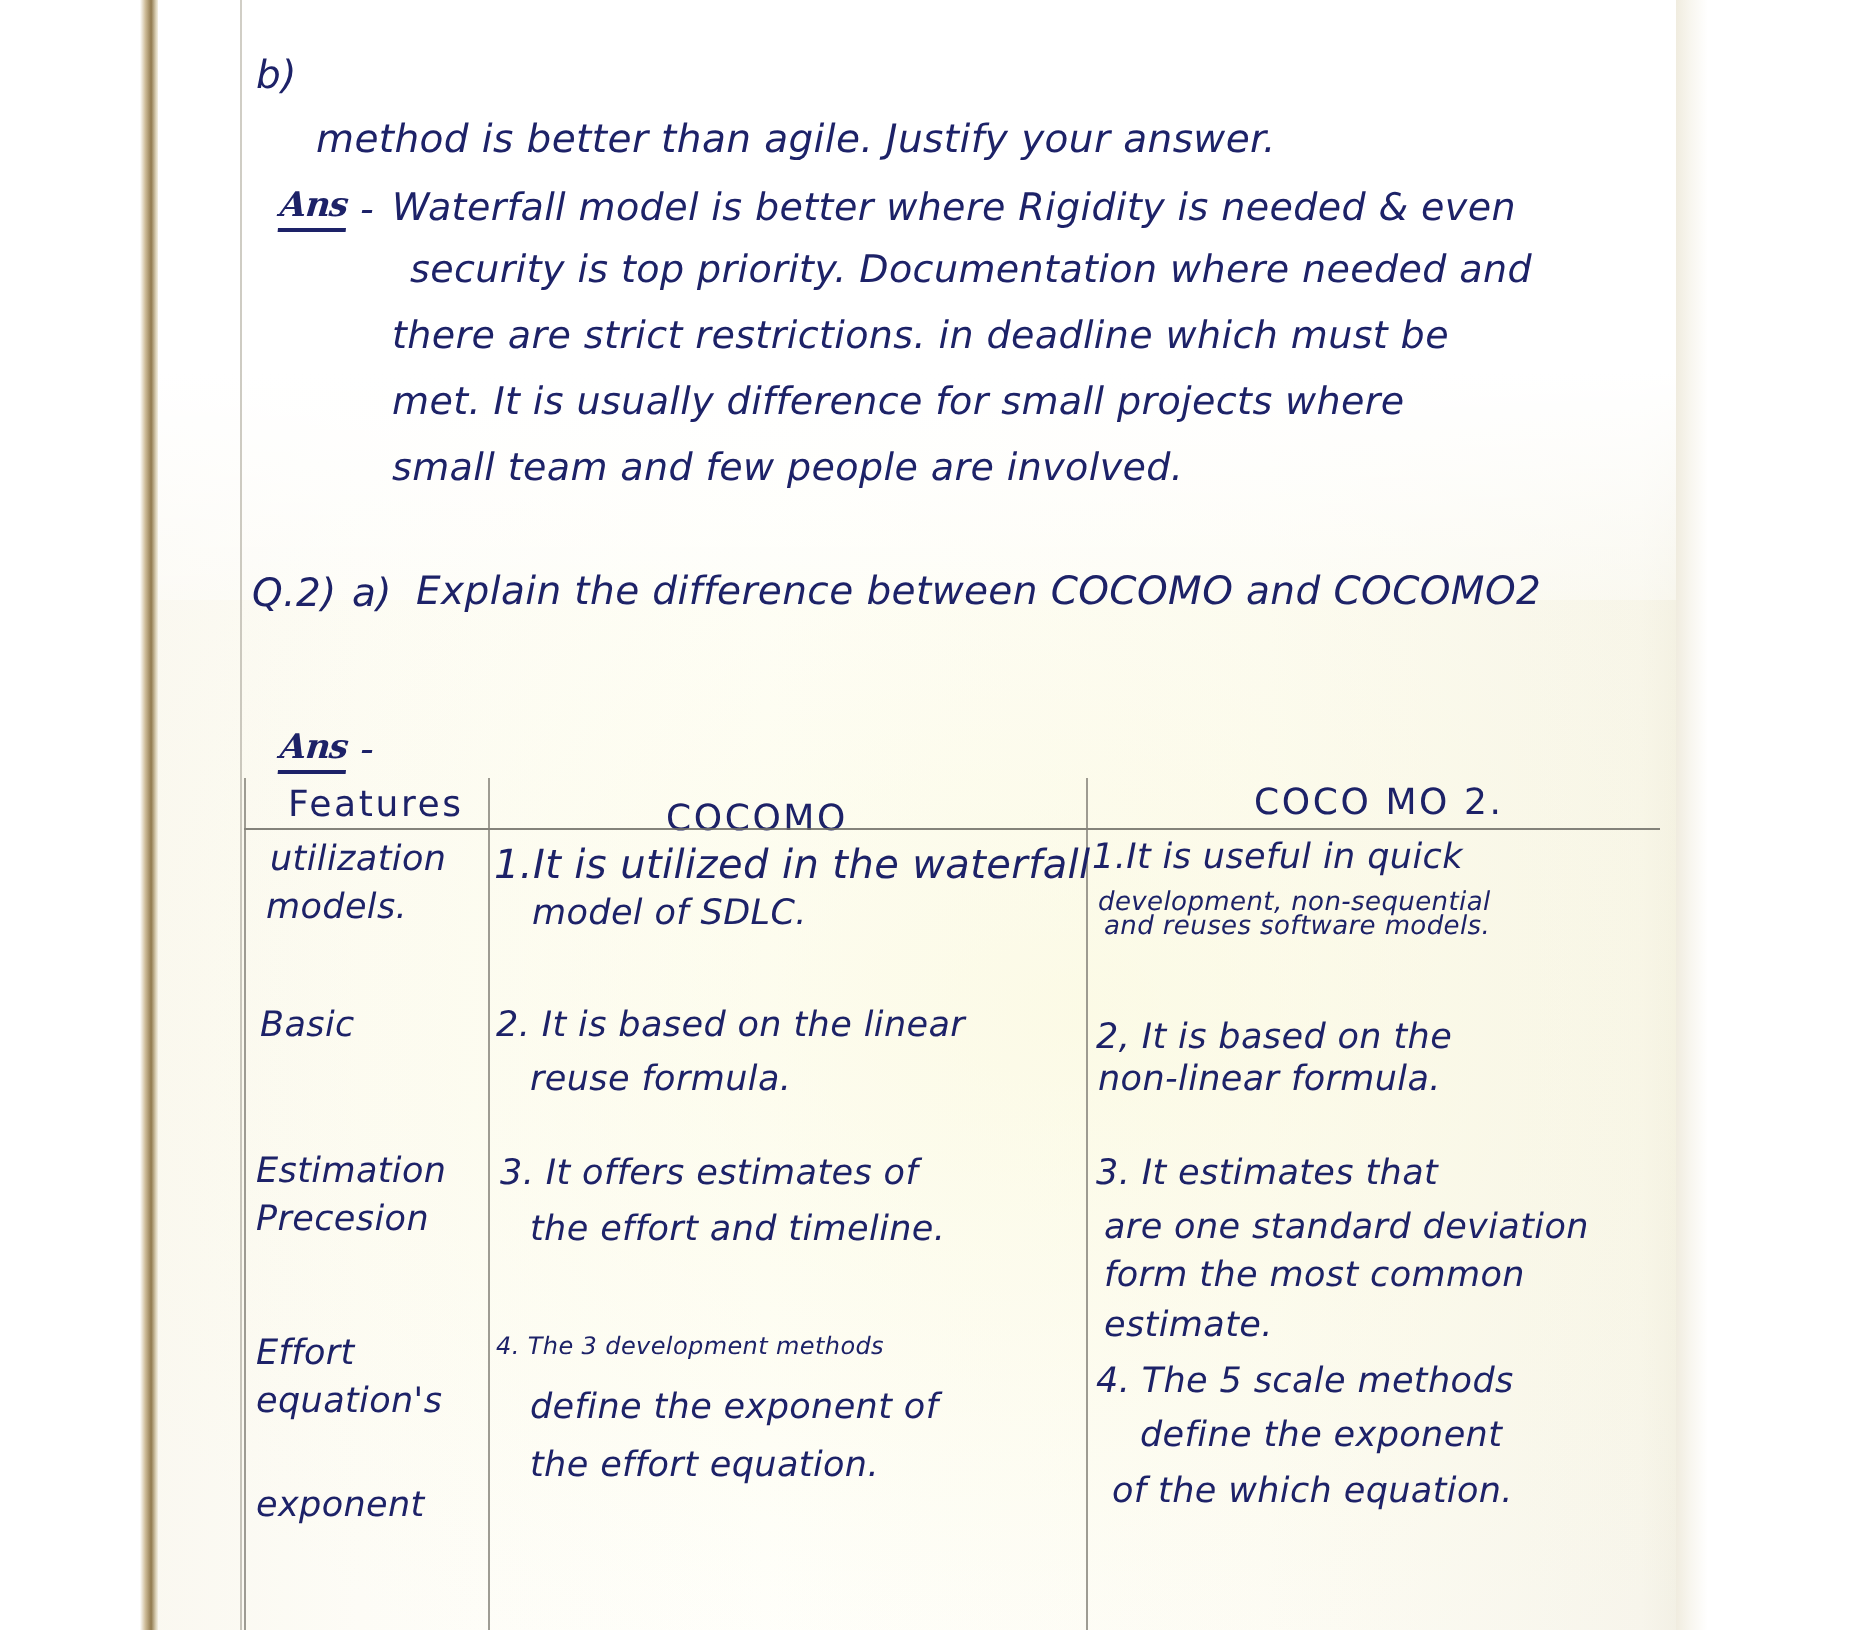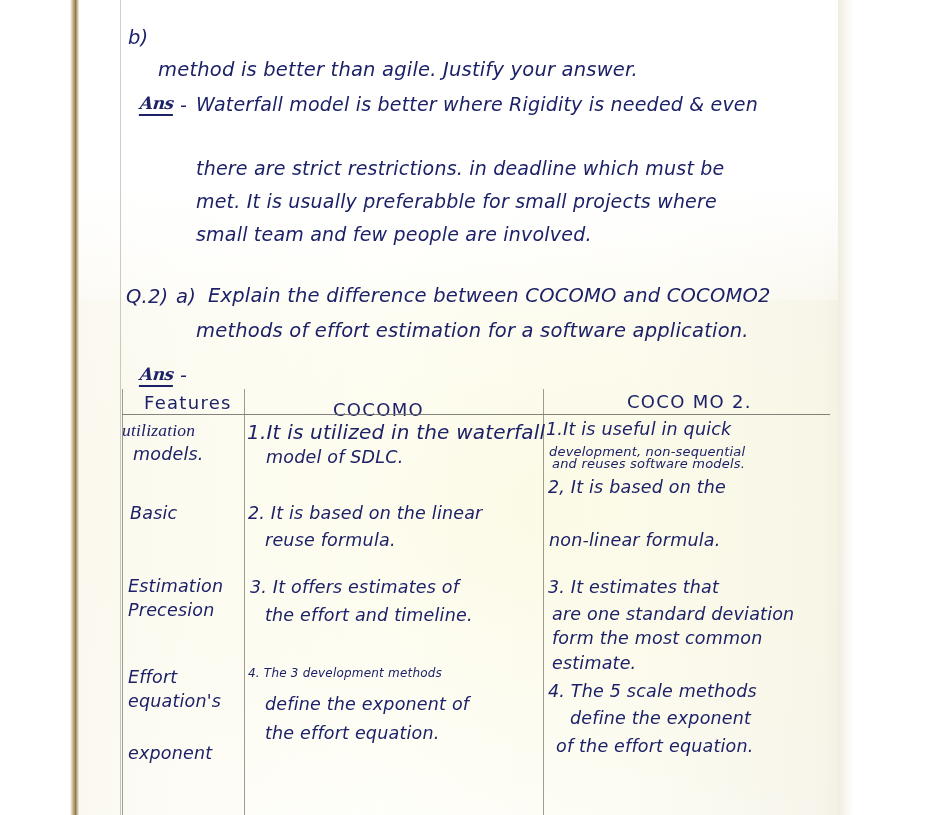--- a/index.html
+++ b/index.html
@@ -127,61 +127,61 @@
   <div class="sheet-edge-left"></div>
   <div class="sheet-right-fade"></div>
   <div class="margin-rule"></div>
 
   <div class="hw q bracket" style="left:128px; top:26px;">b)</div>
   <div class="hw q" style="left:158px; top:58px;">method is better than agile. Justify your answer.</div>
 
   <div class="ans-mark" style="left:140px; top:93px;">Ans</div>
   <div class="hw a" style="left:180px; top:94px;">-</div>
   <div class="hw a" style="left:196px; top:93px;">Waterfall model is  better where Rigidity is needed &amp; even</div>
+  <div class="hw a" style="left:205px; top:124px;">security is top priority. Documentation where needed and</div>
   <div class="hw a" style="left:196px; top:157px;">there  are  strict restrictions. in deadline  which must be</div>
-  <div class="hw a" style="left:196px; top:190px;">met. It is usually preferabble for  small projects where</div>
+  <div class="hw a" style="left:196px; top:190px;">met. It is usually difference for  small projects where</div>
   <div class="hw a" style="left:196px; top:223px;">small team  and  few people are involved.</div>
 
   <div class="hw q bracket" style="left:126px; top:285px;">Q.2)</div>
   <div class="hw q bracket" style="left:176px; top:285px;">a)</div>
   <div class="hw q" style="left:208px; top:284px;">Explain the difference  between COCOMO and COCOMO2</div>
-  <div class="hw q" style="left:196px; top:319px;">methods of effort  estimation for a software application.</div>
 
   <div class="ans-mark" style="left:140px; top:364px;">Ans</div>
   <div class="hw a" style="left:180px; top:364px;">-</div>
 
   <div class="hw hd" style="left:128px; top:392px;margin-left:16px;">Features</div>
   <div class="hw hd" style="left:333px; top:399px;">COCOMO</div>
   <div class="hw hd" style="left:627px; top:391px;">COCO MO 2.</div>
 
   <div class="rule-h" style="left:122px; top:414px; width:708px;"></div>
 
   <div class="rule-v" style="left:244px; top:389px; height:426px;"></div>
   <div class="rule-v" style="left:543px; top:389px; height:426px;"></div>
   <div class="rule-v" style="left:122px; top:389px; height:426px;"></div>
 
   <div>
-    <div class="hw tb" style="left:122px; top:420px;font-family:Liberation Serif, serif;">utilization</div>
+    <div class="hw tb" style="left:135px; top:420px;">utilization</div>
     <div class="hw tb" style="left:133px; top:444px;">models.</div>
 
     <div class="hw tb" style="left:247px; top:420px; font-size:20px;">1.It is  utilized in the waterfall</div>
     <div class="hw tb" style="left:266px; top:447px;">model of SDLC.</div>
 
     <div class="hw tb" style="left:546px; top:419px;">1.It is useful in quick</div>
     <div class="hw tb" style="left:549px; top:444px; font-size:13px;">development, non-sequential</div>
     <div class="hw tb" style="left:552px; top:456px; font-size:13px;">and  reuses software models.</div>
   </div>
 
   <div>
     <div class="hw tb" style="left:130px; top:503px;">Basic</div>
 
     <div class="hw tb" style="left:248px; top:503px;">2. It is based on the linear</div>
     <div class="hw tb" style="left:265px; top:530px;">reuse formula.</div>
 
-    <div class="hw tb" style="left:548px; top:477px;">2, It is based on  the</div>
+    <div class="hw tb" style="left:548px; top:509px;">2, It is based on  the</div>
     <div class="hw tb" style="left:549px; top:530px;">non-linear  formula.</div>
   </div>
 
   <div>
     <div class="hw tb" style="left:128px; top:576px;">Estimation</div>
     <div class="hw tb" style="left:128px; top:600px;">Precesion</div>
 
     <div class="hw tb" style="left:250px; top:577px;">3. It offers estimates of</div>
     <div class="hw tb" style="left:265px; top:605px;">the effort and timeline.</div>
 
@@ -195,16 +195,16 @@
     <div class="hw tb" style="left:128px; top:667px;">Effort</div>
     <div class="hw tb" style="left:128px; top:691px;">equation's</div>
     <div class="hw tb" style="left:128px; top:715px;margin-top:28px;">exponent</div>
 
     <div class="hw tb" style="left:248px; top:666px; font-size:12px;">4. The 3 development methods</div>
     <div class="hw tb" style="left:265px; top:694px;">define the exponent of</div>
     <div class="hw tb" style="left:265px; top:723px;">the effort equation.</div>
 
     <div class="hw tb" style="left:548px; top:681px;">4. The 5 scale methods</div>
     <div class="hw tb" style="left:570px; top:708px;">define the exponent</div>
-    <div class="hw tb" style="left:556px; top:736px;">of the effort equation.</div>
+    <div class="hw tb" style="left:556px; top:736px;">of the which equation.</div>
   </div>
 
 </div>
 
 </body></html>

